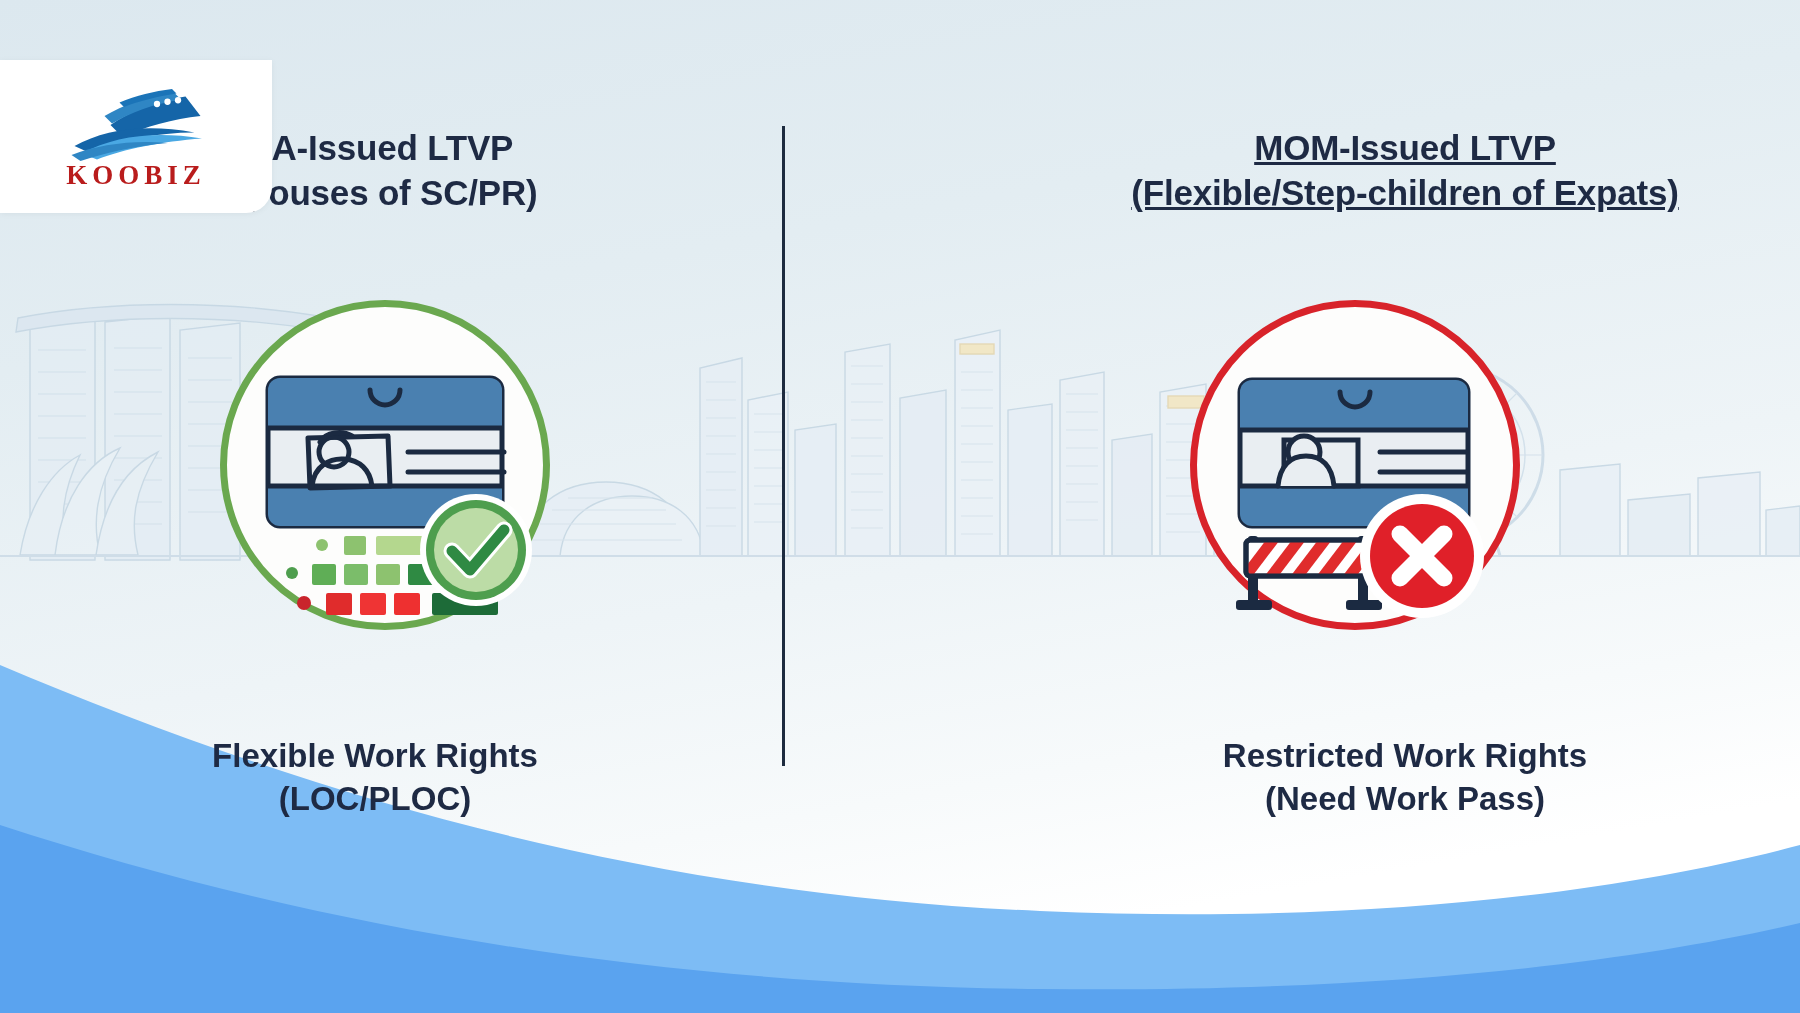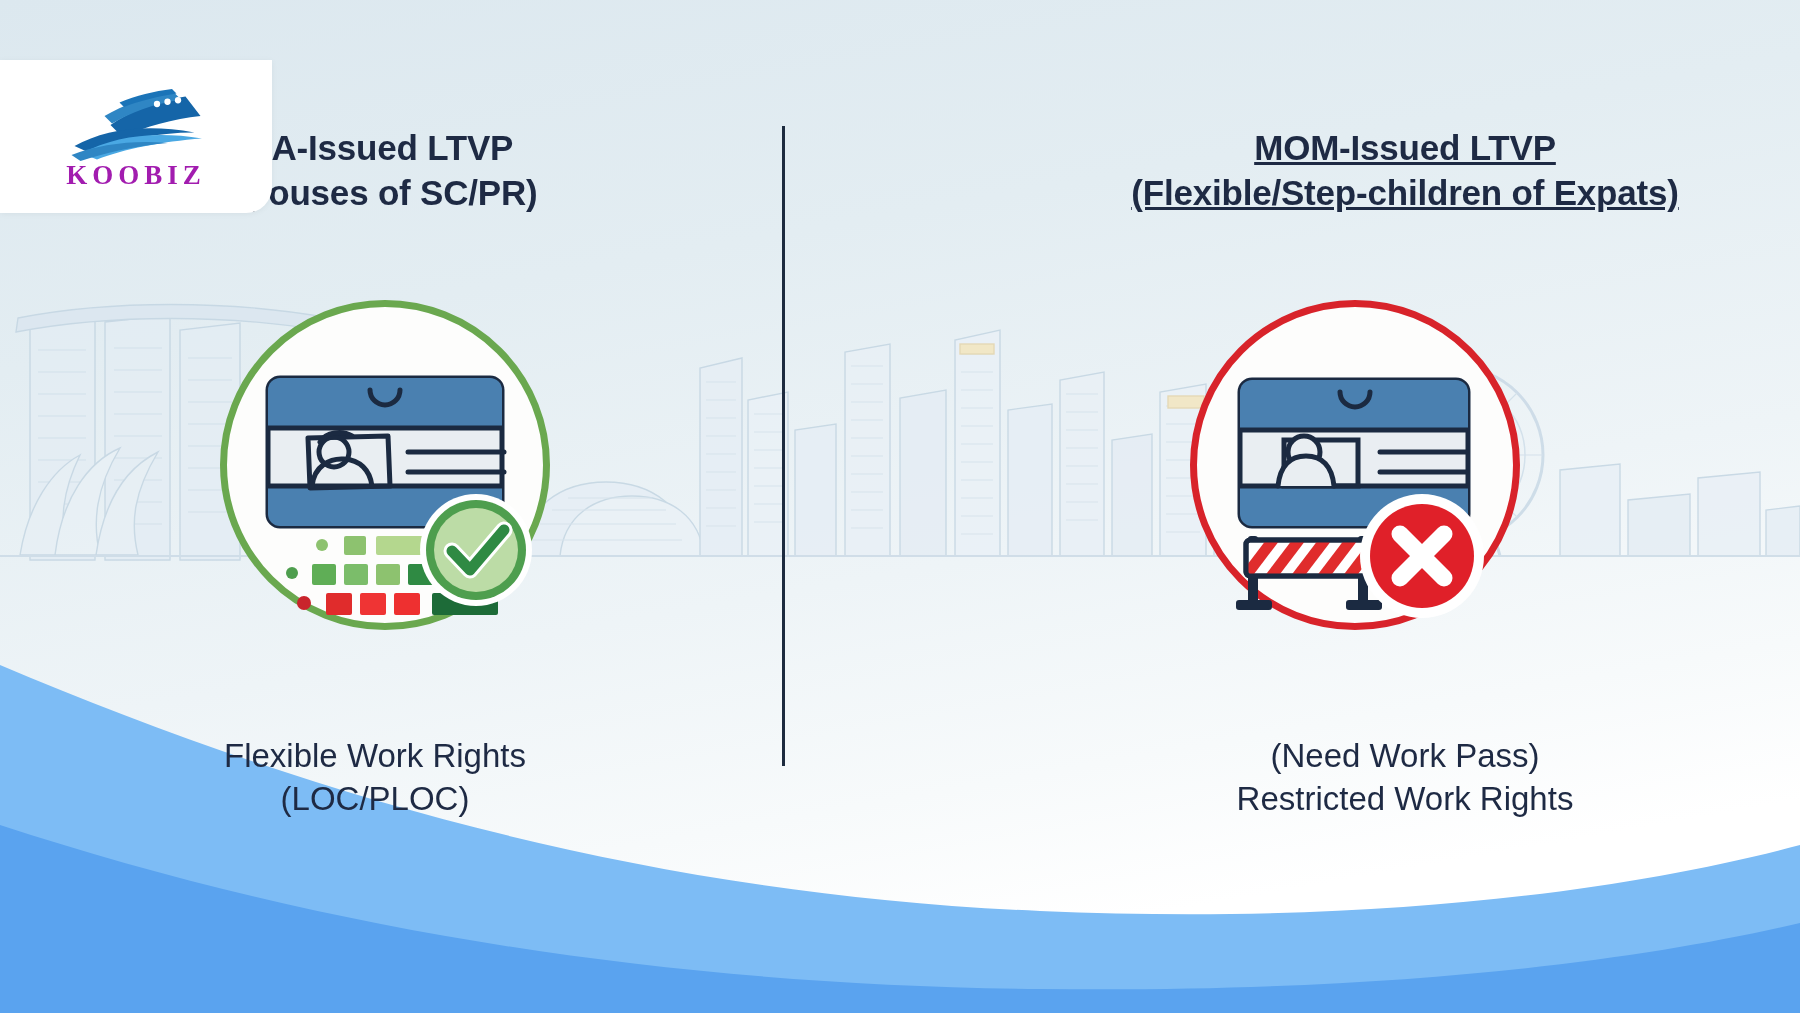--- a/index.html
+++ b/index.html
@@ -39,21 +39,21 @@
     display: flex; flex-direction: column;
     align-items: center; justify-content: center;
     z-index: 40;
   }
   .logo-mark { width: 150px; height: 78px; margin-top: 4px; }
   .logo-word {
     font-family: "Liberation Serif", serif;
     font-weight: 700;
     font-size: 27px;
     letter-spacing: 5px;
-    color: #a21caf;
+    color: #b91c1c;
     margin-top: -4px;
   }
 
   
   .divider {
     position: absolute;
     left: 782px; top: 126px;
     width: 3px; height: 640px;
     background: #1d2b3f;
     z-index: 20;
@@ -80,21 +80,21 @@
   }
   .col-left .heading  { left: 0; width: 740px; }
   .col-right .heading { left: 0; width: 780px; text-decoration: underline; }
 
   .caption {
     position: absolute; top: 735px;
     width: 100%;
     text-align: center;
     color: #1e2a44;
     font-size: 33px;
-    font-weight: normal;
+    font-weight: bold;
     line-height: 1.3;
   }
   .col-left .caption  { left: 0; width: 740px; }
   .col-right .caption { left: 0; width: 780px; }
 
   
   .icon-wrap {
     position: absolute; top: 300px;
     width: 330px; height: 330px;
   }
@@ -324,18 +324,18 @@
 
         <g>
           <circle cx="232" cy="256" r="62" fill="#ffffff"></circle>
           <circle cx="232" cy="256" r="52" fill="#e02029"></circle>
           <path d="M210 234 L254 278 M254 234 L210 278" stroke="#ffffff" stroke-width="17" stroke-linecap="round"></path>
         </g>
       </svg>
     </div>
 
     <div class="caption">
+      <div>Restricted Work Rights</div>
       <div>(Need Work Pass)</div>
-      <div>Restricted Work Rights</div>
     </div>
   </div>
 
 </div>
 
 </body></html>

